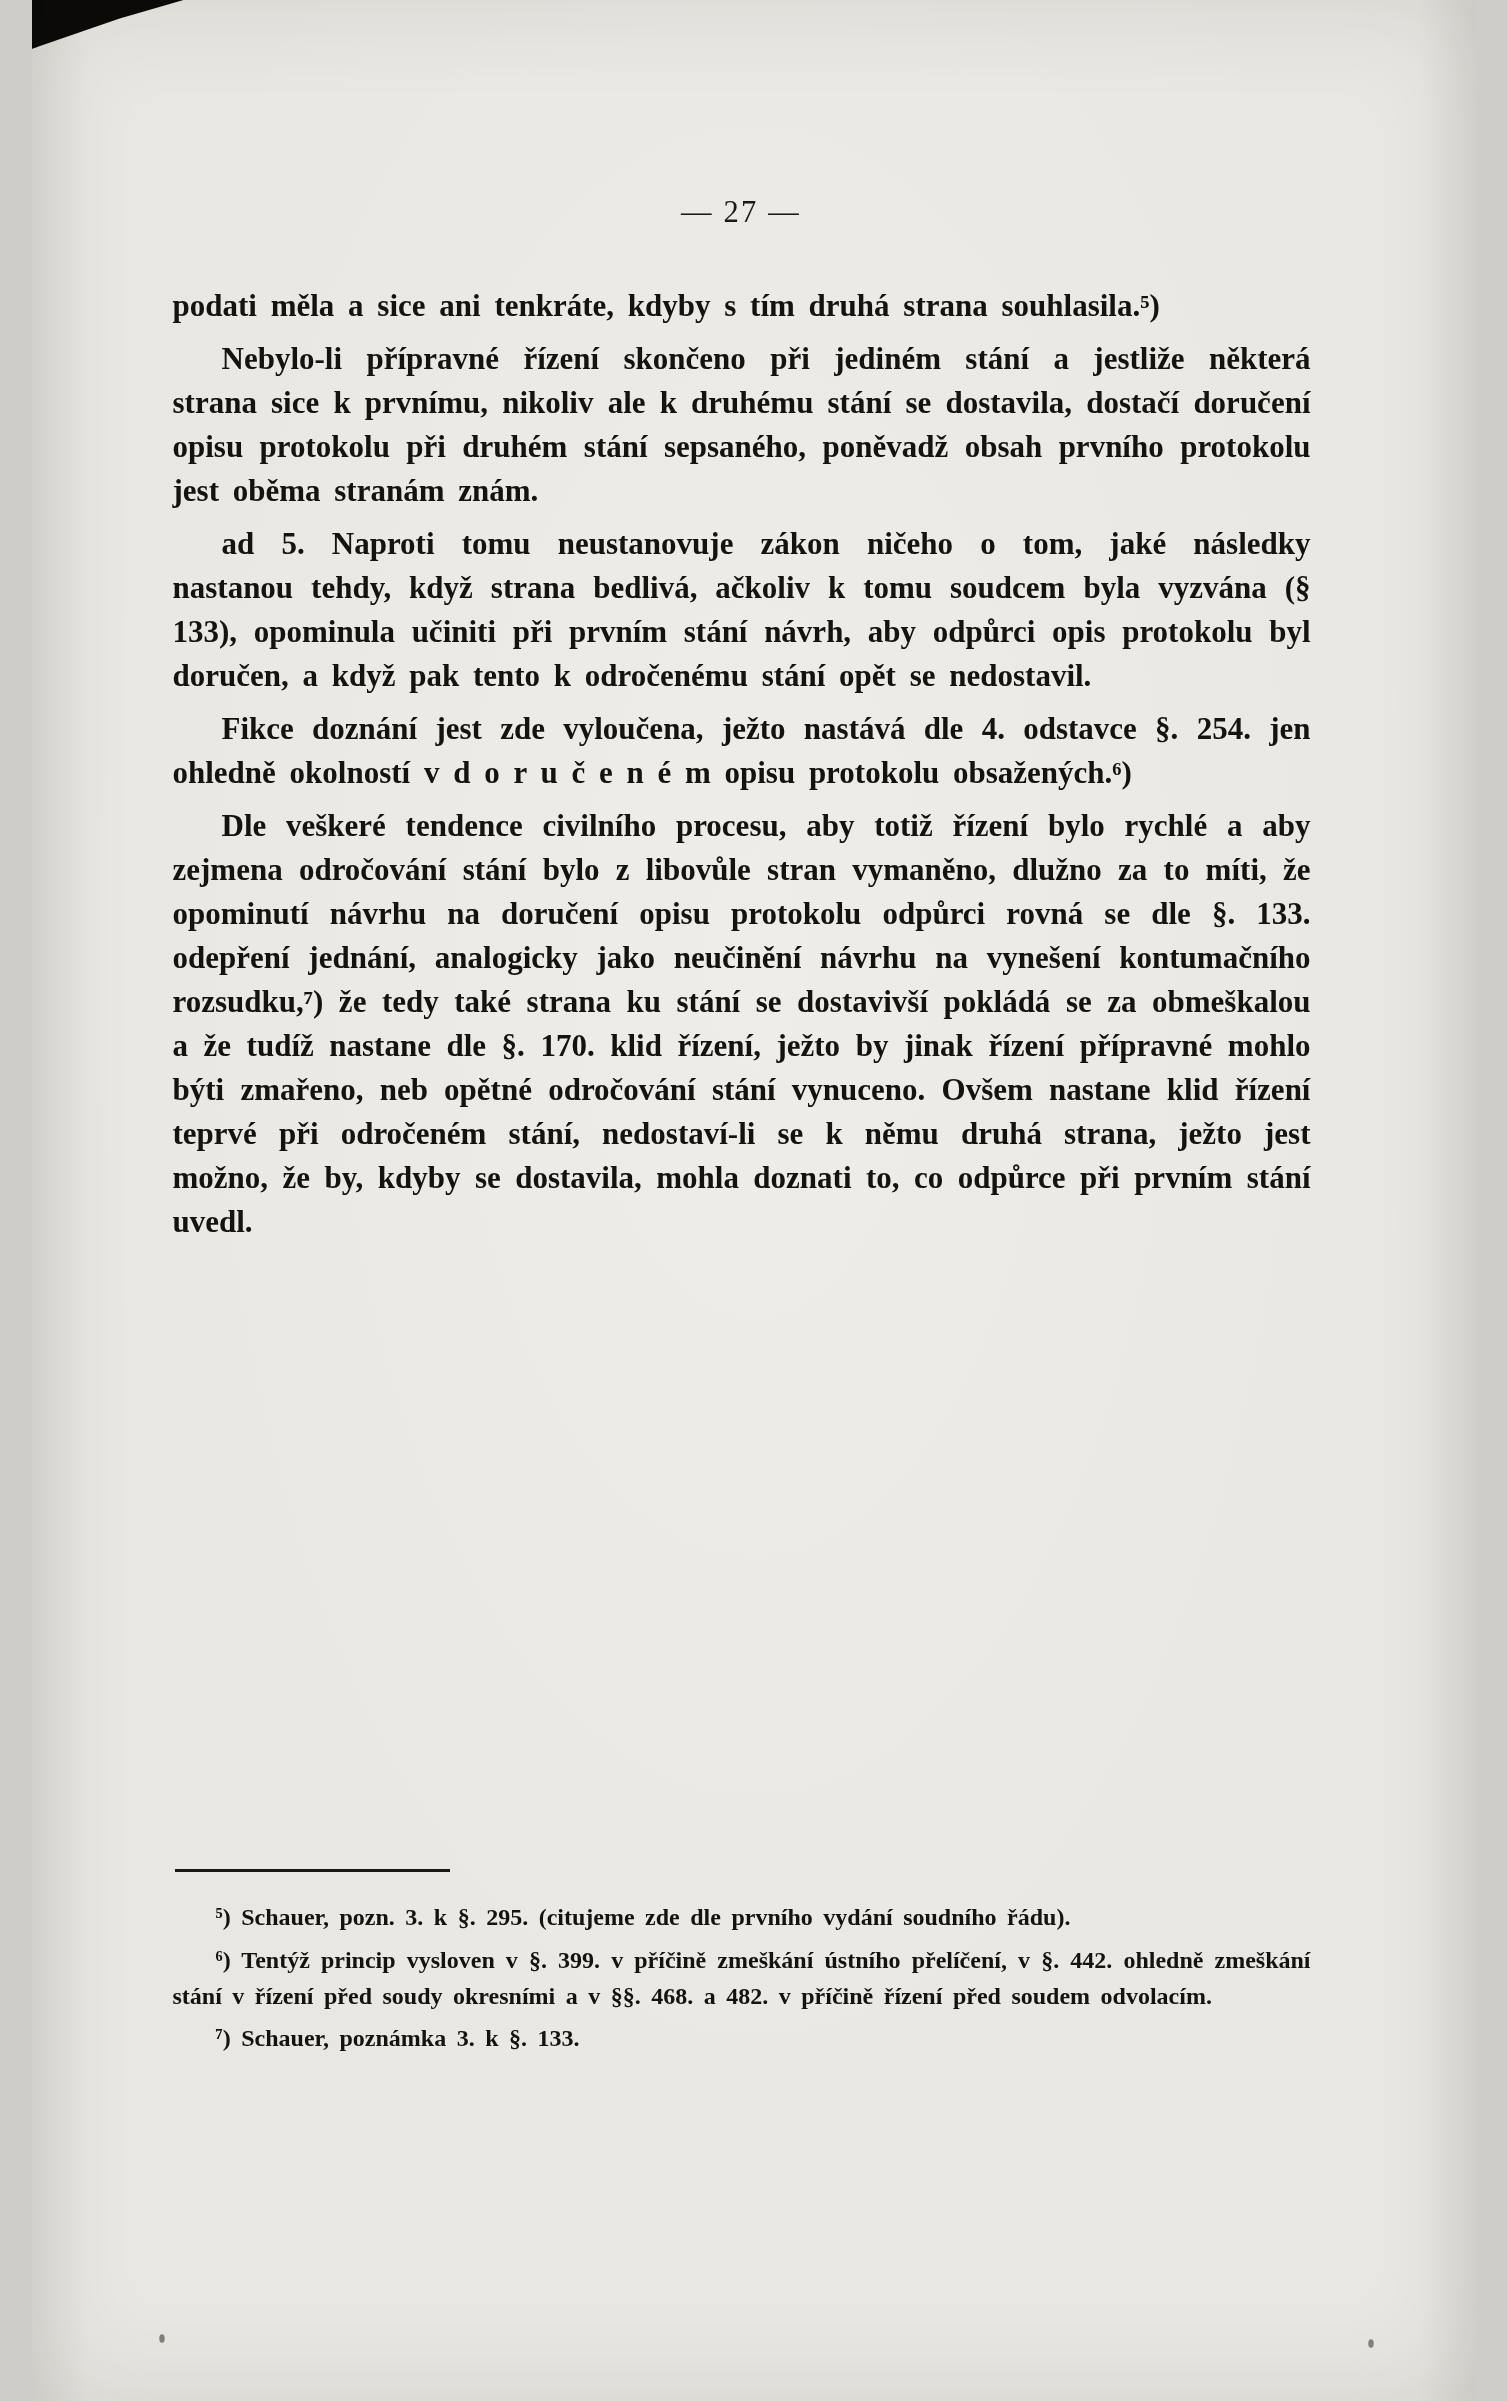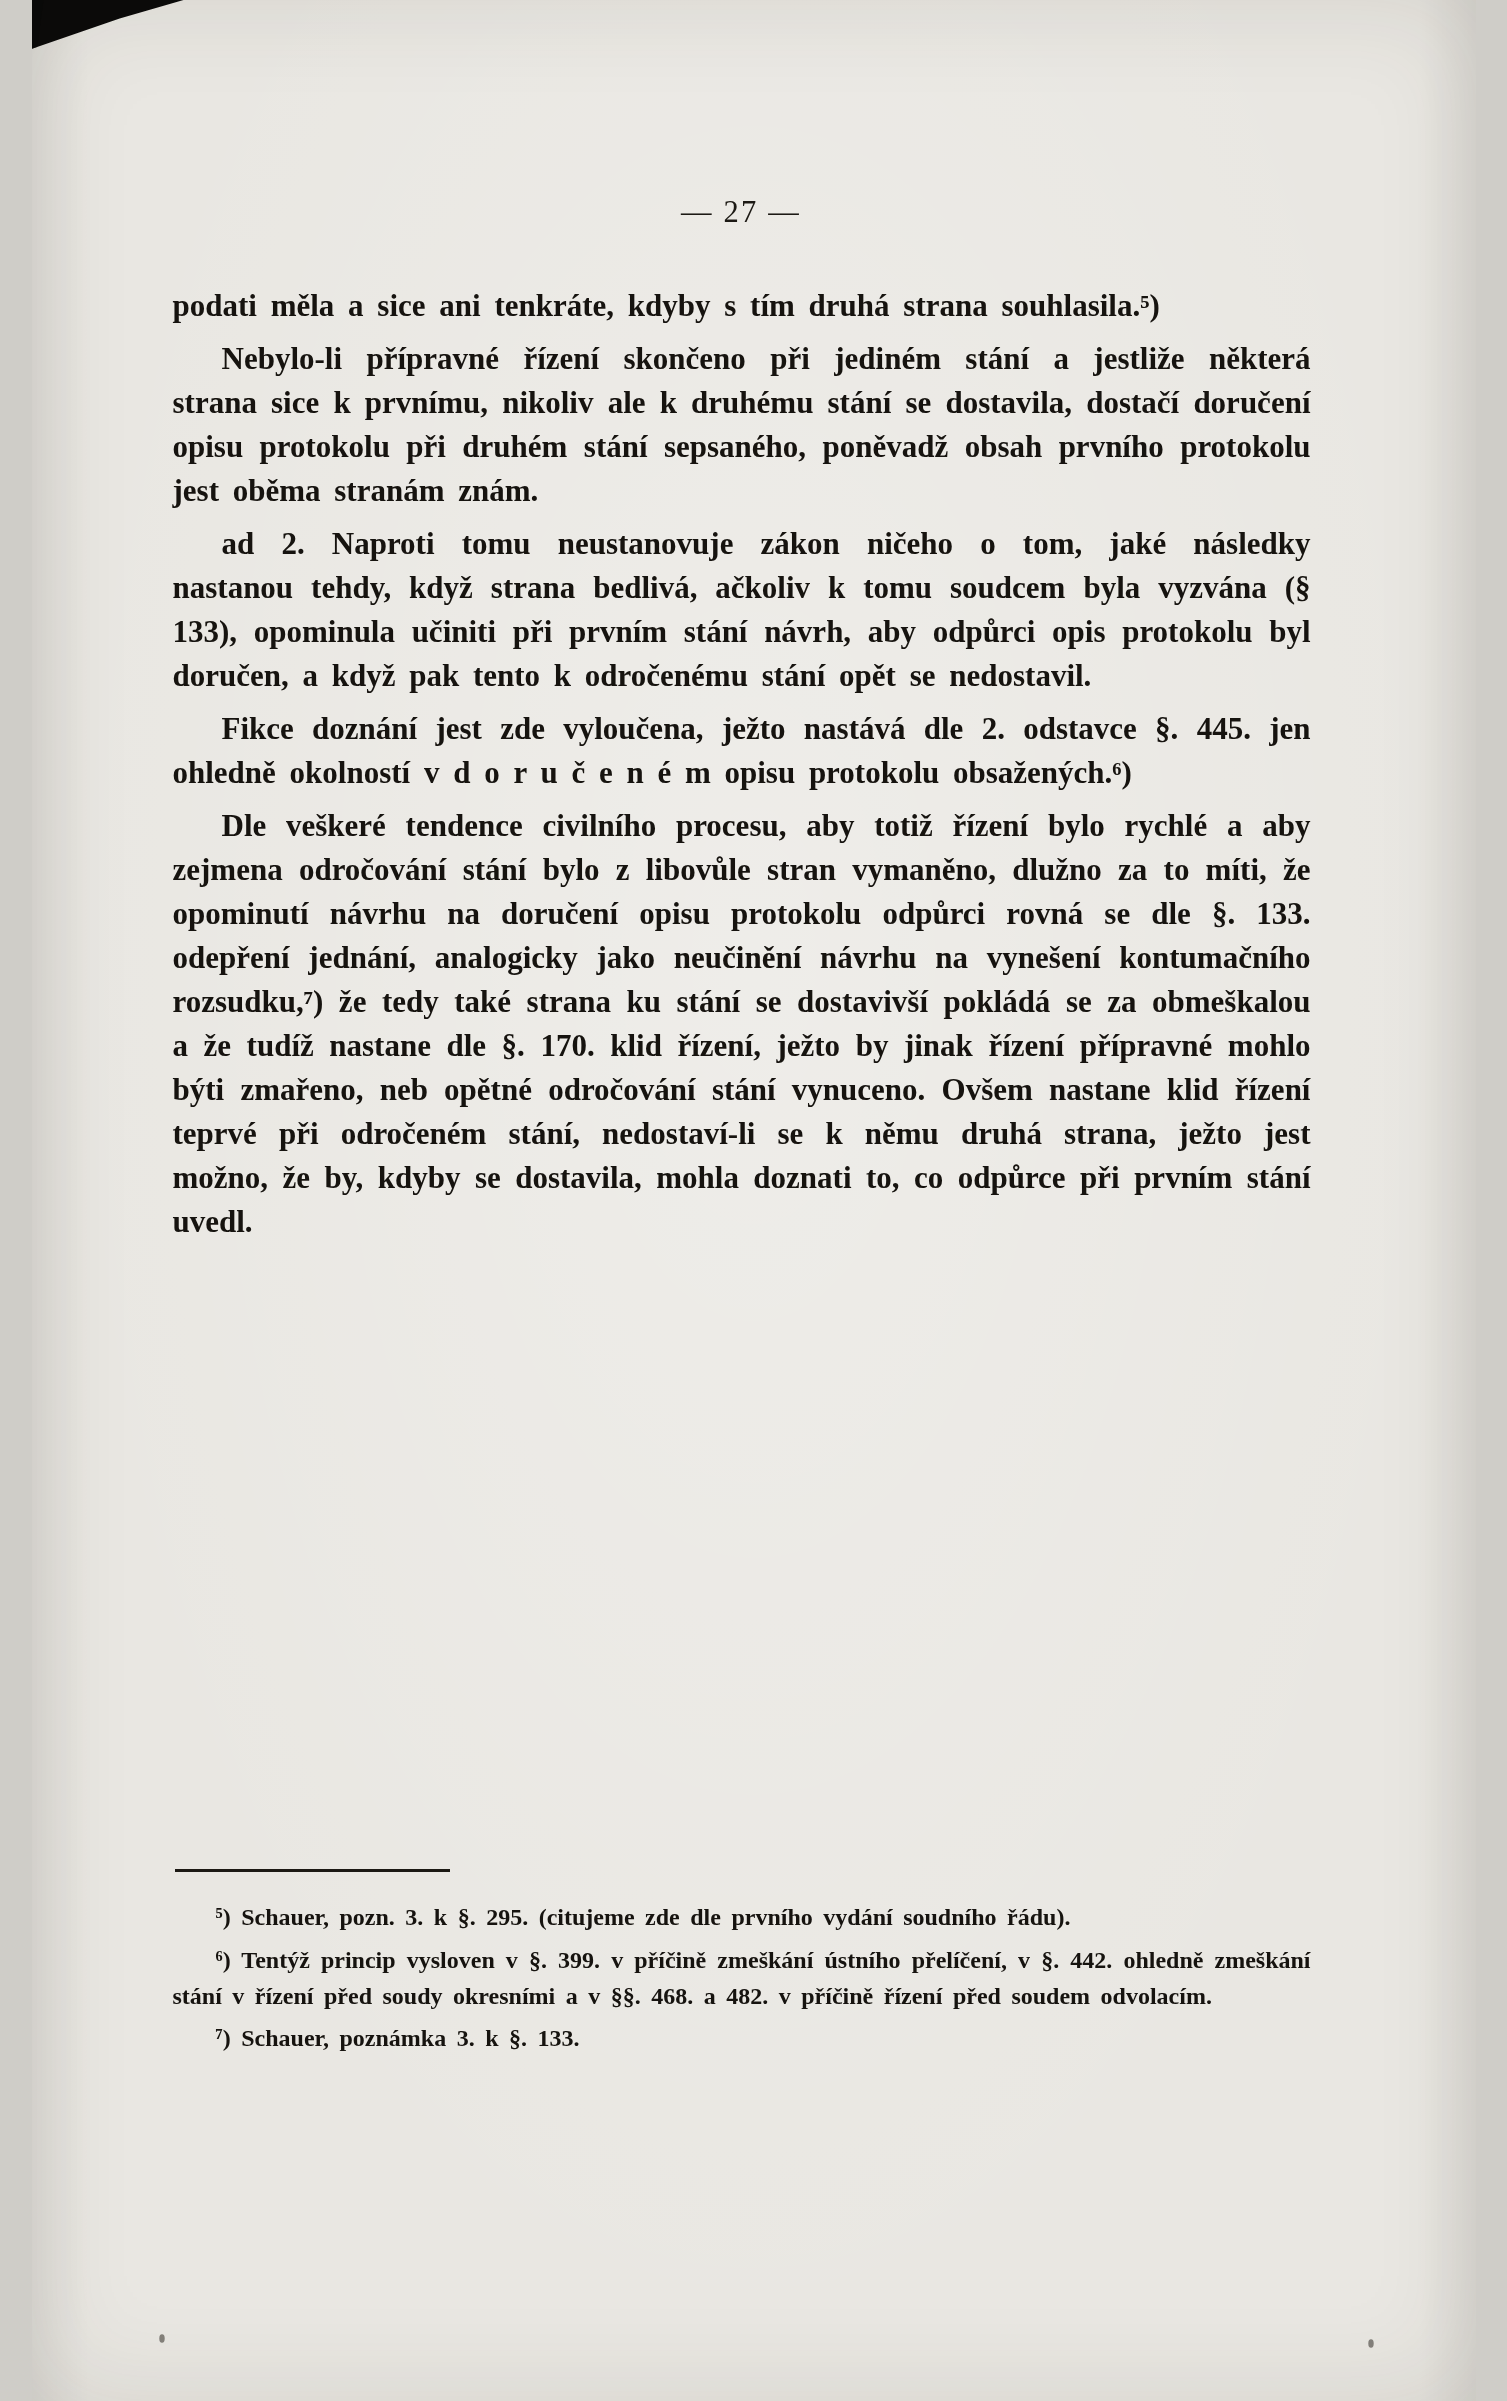--- a/index.html
+++ b/index.html
@@ -95,22 +95,22 @@
 <div class="page">
 
   <div class="corner-artifact"></div>
   <div class="edge-specks"></div>
 
   <div class="page-number">— 27 —</div>
 
   <div class="body-text">
     <p class="noindent">podati měla a sice ani tenkráte, kdyby s tím druhá strana souhlasila.⁵)</p>
     <p>Nebylo-li přípravné řízení skončeno při jediném stání a jestliže některá strana sice k prvnímu, nikoliv ale k druhému stání se dostavila, dostačí doručení opisu protokolu při druhém stání sepsaného, poněvadž obsah prvního protokolu jest oběma stranám znám.</p>
-    <p>ad 2. Naproti tomu neustanovuje zákon ničeho o tom, jaké následky nastanou tehdy, když strana bedlivá, ačkoliv k tomu soudcem byla vyzvána (§ 133), opominula učiniti při prvním stání návrh, aby odpůrci opis protokolu byl doručen, a když pak tento k odročenému stání opět se nedostavil.</p>
-    <p>Fikce doznání jest zde vyloučena, ježto nastává dle 2. odstavce §. 445. jen ohledně okolností v d o r u č e n é m opisu protokolu obsažených.⁶)</p>
+    <p>ad 5. Naproti tomu neustanovuje zákon ničeho o tom, jaké následky nastanou tehdy, když strana bedlivá, ačkoliv k tomu soudcem byla vyzvána (§ 133), opominula učiniti při prvním stání návrh, aby odpůrci opis protokolu byl doručen, a když pak tento k odročenému stání opět se nedostavil.</p>
+    <p>Fikce doznání jest zde vyloučena, ježto nastává dle 4. odstavce §. 254. jen ohledně okolností v d o r u č e n é m opisu protokolu obsažených.⁶)</p>
     <p>Dle veškeré tendence civilního procesu, aby totiž řízení bylo rychlé a aby zejmena odročování stání bylo z libovůle stran vymaněno, dlužno za to míti, že opominutí návrhu na doručení opisu protokolu odpůrci rovná se dle §. 133. odepření jednání, analogicky jako neučinění návrhu na vynešení kontumačního rozsudku,⁷) že tedy také strana ku stání se dostavivší pokládá se za obmeškalou a že tudíž nastane dle §. 170. klid řízení, ježto by jinak řízení přípravné mohlo býti zmařeno, neb opětné odročování stání vynuceno. Ovšem nastane klid řízení teprvé při odročeném stání, nedostaví-li se k němu druhá strana, ježto jest možno, že by, kdyby se dostavila, mohla doznati to, co odpůrce při prvním stání uvedl.</p>
   </div>
 
   <hr class="footnote-rule">
 
   <div class="footnotes">
     <p>⁵) Schauer, pozn. 3. k §. 295. (citujeme zde dle prvního vydání soudního řádu).</p>
     <p>⁶) Tentýž princip vysloven v §. 399. v příčině zmeškání ústního přelíčení, v §. 442. ohledně zmeškání stání v řízení před soudy okresními a v §§. 468. a 482. v příčině řízení před soudem odvolacím.</p>
     <p>⁷) Schauer, poznámka 3. k §. 133.</p>
   </div>

